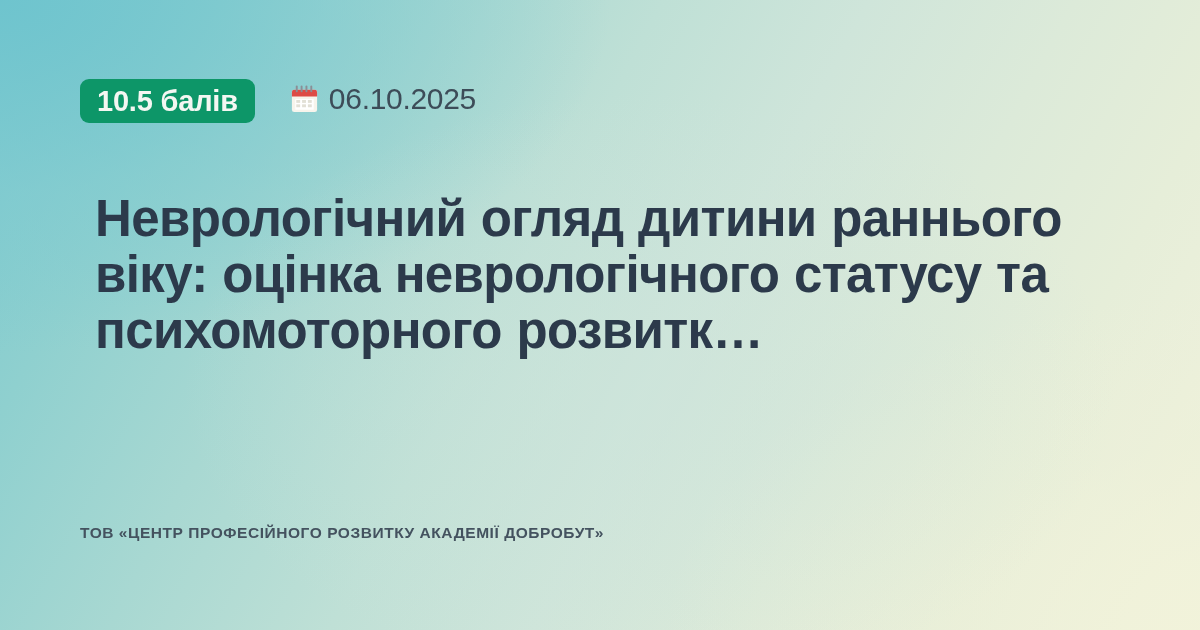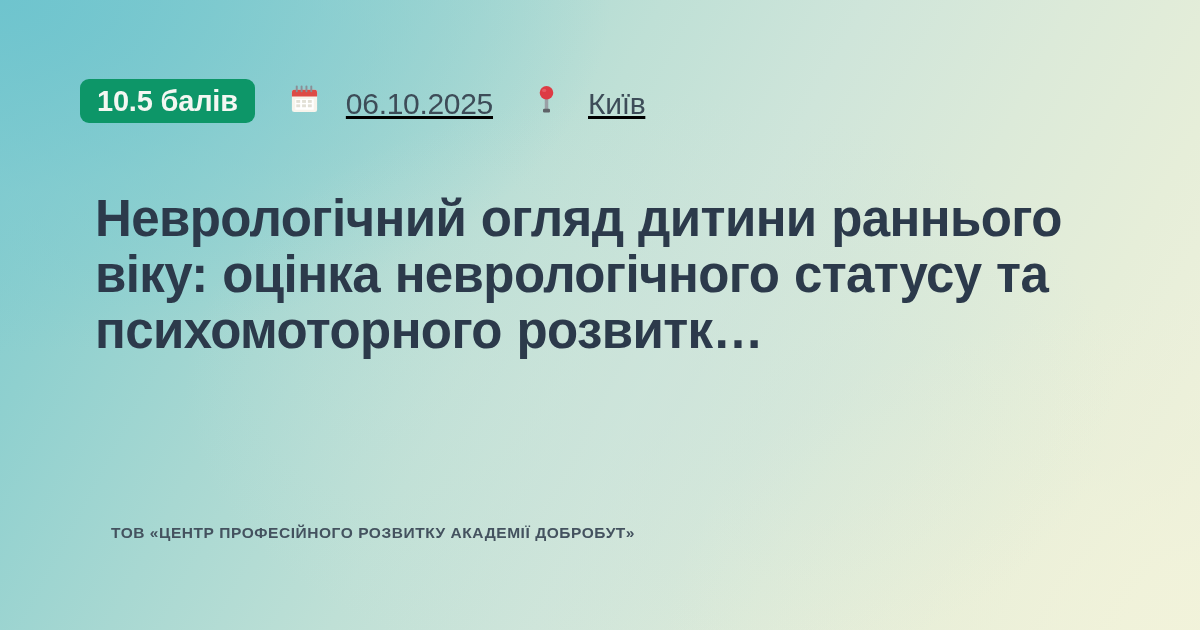--- a/index.html
+++ b/index.html
@@ -98,24 +98,23 @@
     height: 44px;
     font-size: 29px;
     font-weight: 700;
     letter-spacing: -0.2px;
     white-space: nowrap;
     line-height: 1;
   }
 
   .meta-item {
     display: inline-flex;
-    align-items: flex-end;
-    gap: 26px;
+    align-items: flex-start;
+    gap: 9px;
     white-space: nowrap;
-    text-decoration: underline;
   }
   .meta-date { margin-left: 34px; }
   .meta-place { margin-left: 38px; }
 
   .meta-text {
     font-size: 30px;
     font-weight: 400;
     color: #3d4c58;
     letter-spacing: -0.3px;
     line-height: 1;
@@ -144,21 +143,20 @@
     position: absolute;
     left: 80px;
     top: 524px;
     font-size: 15.5px;
     font-weight: 700;
     color: #44525f;
     letter-spacing: 0.55px;
     text-transform: uppercase;
     line-height: 1.2;
     white-space: nowrap;
-    margin-left: 31px;
   }
 </style>
 </head>
 <body>
 
 <div id="card">
 
   <div class="bg-base"></div>
   <div class="bg-glow-a"></div>
   <div class="bg-glow-b"></div>
@@ -189,31 +187,20 @@
               <rect x="19.5" y="16.5" width="4" height="3"></rect>
               <rect x="7.5" y="21" width="4" height="3"></rect>
               <rect x="13.5" y="21" width="4" height="3"></rect>
               <rect x="19.5" y="21" width="4" height="3"></rect>
             </g>
           </svg>
         </span>
         <span class="meta-text">06.10.2025</span>
       </span>
 
-      <span class="meta-item meta-place">
-        <span class="emoji-ico">
-          <svg width="31" height="31" viewBox="0 0 32 32" xmlns="http://www.w3.org/2000/svg">
-            <rect x="14.2" y="13" width="3.6" height="16" rx="1" fill="#9aa0a6"></rect>
-            <rect x="12.4" y="25.5" width="7.2" height="4" rx="1.2" fill="#5f6368"></rect>
-            <circle cx="16" cy="9" r="7" fill="#dd3b44"></circle>
-            <ellipse cx="13.6" cy="6.6" rx="2.2" ry="1.6" fill="#e9646c" opacity="0.75"></ellipse>
-          </svg>
-        </span>
-        <span class="meta-text">Київ</span>
-      </span>
 
     </div>
 
     <h1 class="title">Неврологічний огляд дитини раннього віку: оцінка неврологічного статусу та психомоторного розвитк…</h1>
 
     <div class="footer">ТОВ «ЦЕНТР ПРОФЕСІЙНОГО РОЗВИТКУ АКАДЕМІЇ ДОБРОБУТ»</div>
 
   </div>
 </div>
 

